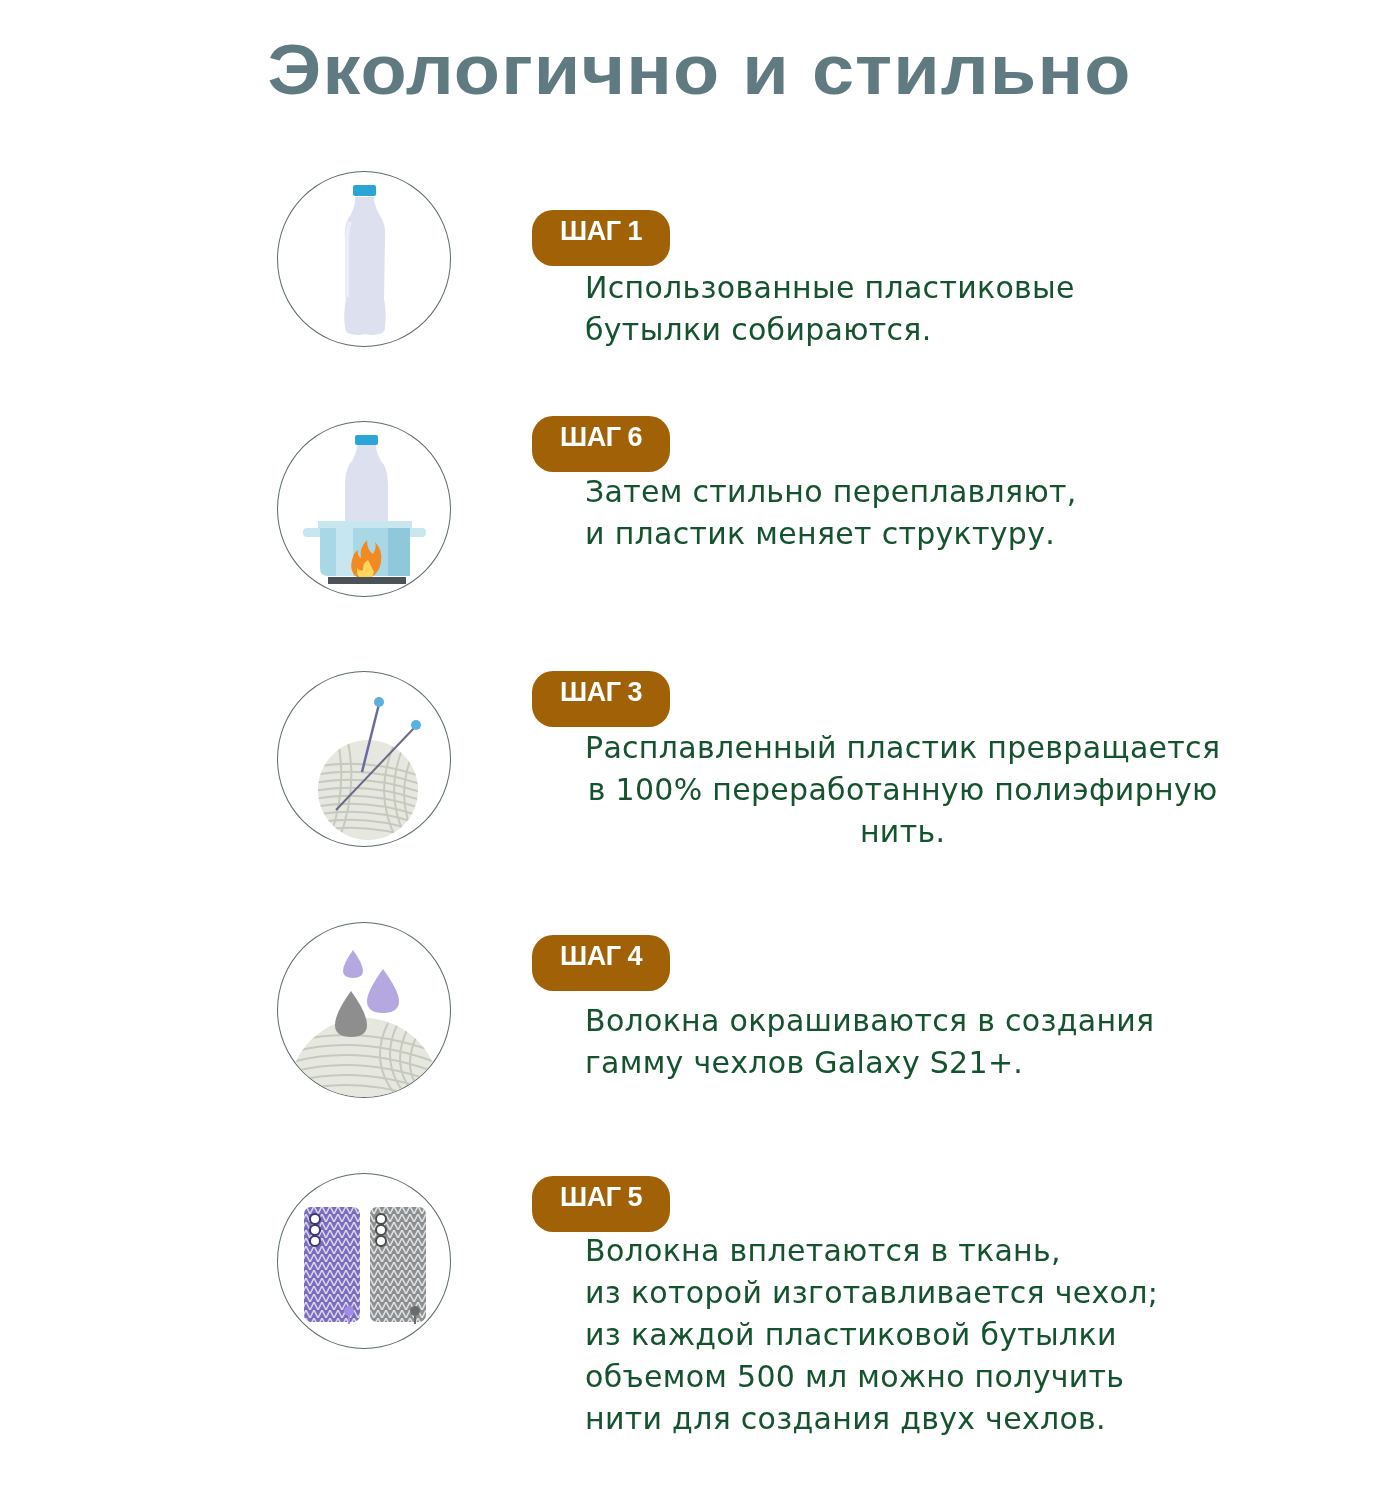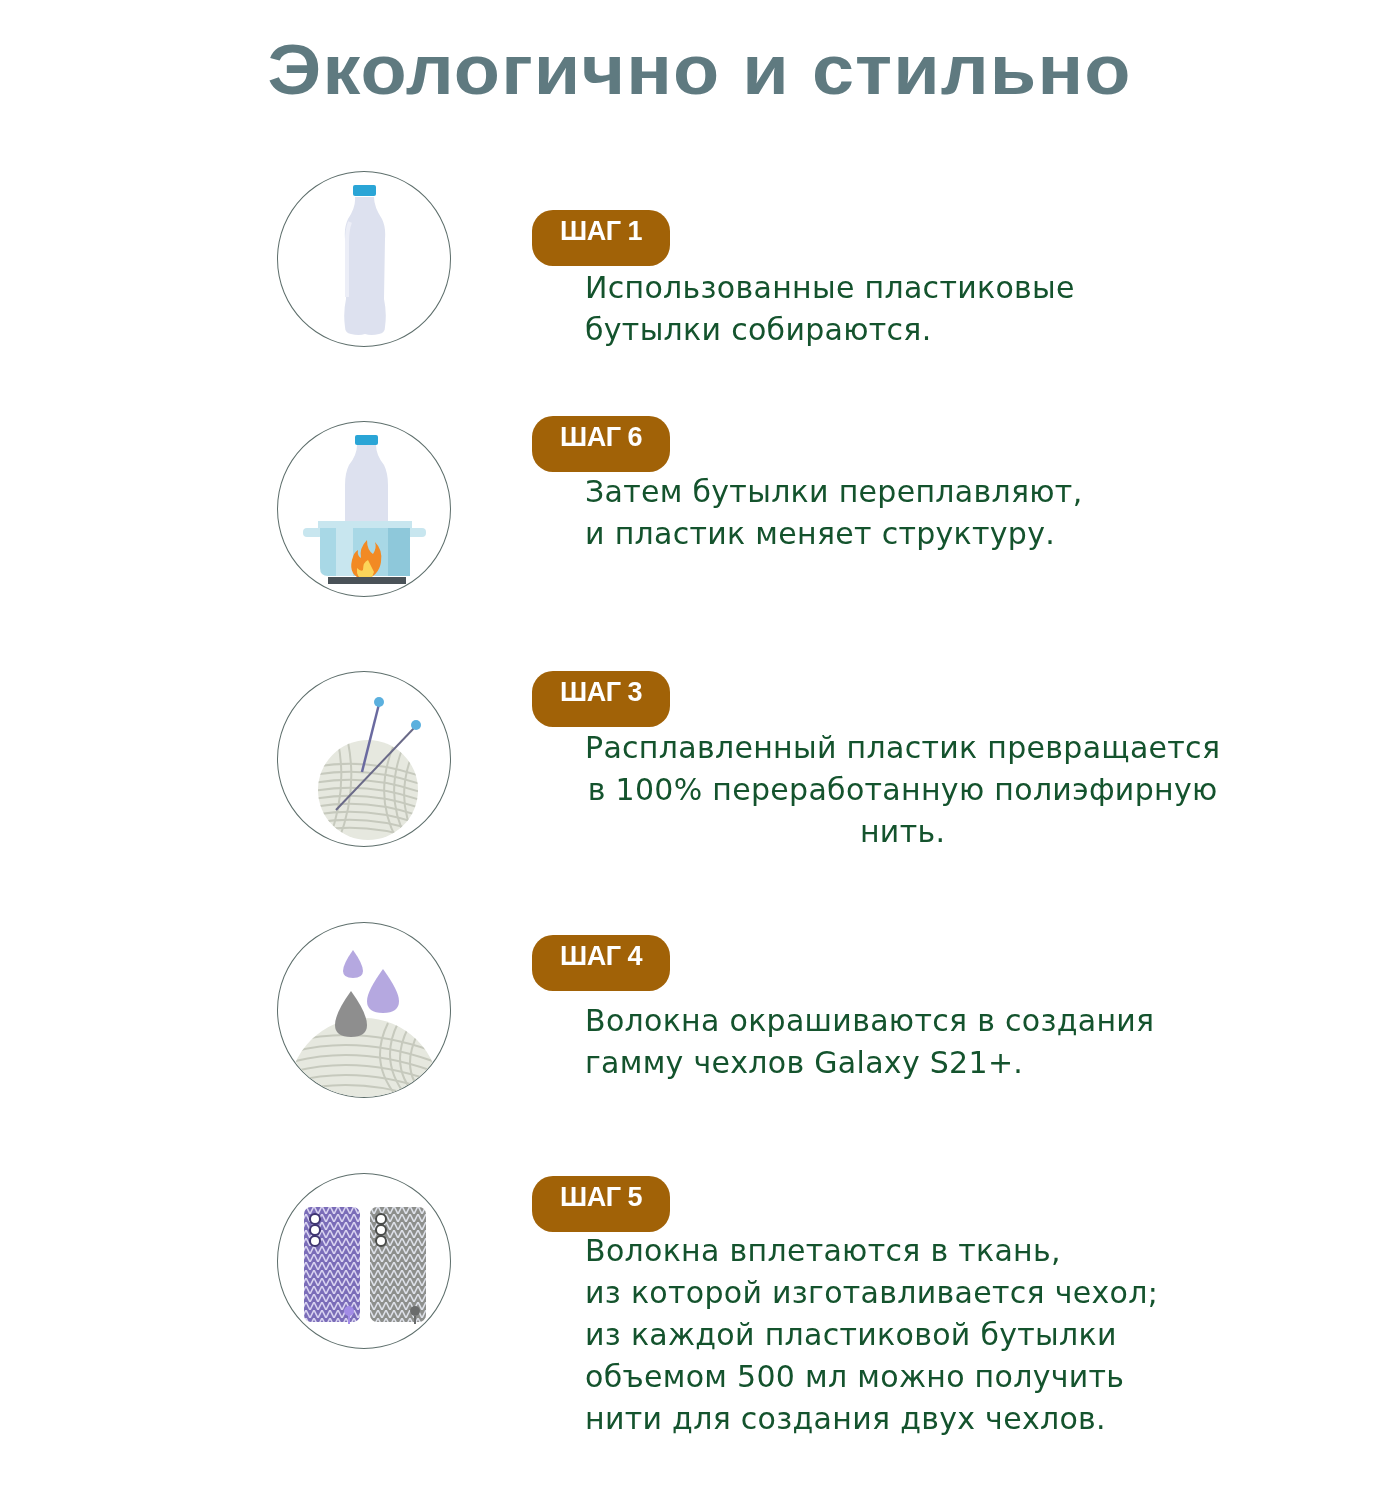--- a/index.html
+++ b/index.html
@@ -47,21 +47,21 @@
       <rect x="40" y="99" width="94" height="7" fill="#c8e6ef"></rect>
       <path d="M42 106 h90 v40 q0 8 -8 8 h-74 q-8 0 -8 -8z" fill="#a8d8e6"></path>
       <rect x="58" y="106" width="17" height="48" fill="#c8e6ef"></rect>
       <rect x="110" y="106" width="22" height="48" fill="#8ec8da"></rect>
       <path d="M86 158 q-16 -4 -12 -20 q2 -8 6 -10 q-1 6 3 8 q-2 -10 6 -18 q0 10 6 14 q4 -6 2 -12 q8 8 6 20 q-2 14 -17 18z" fill="#f28a24"></path>
       <path d="M86 158 q-8 -2 -7 -12 q4 4 6 2 q0 -8 5 -10 q4 8 6 12 q-2 8 -10 8z" fill="#fcd55a"></path>
       <rect x="50" y="155" width="78" height="7" fill="#4a5258"></rect>
     </svg>
   </div>
   <div class="badge" style="top:-5px;">ШАГ 6</div>
-  <div class="desc" style="top:50px;">Затем бутылки переплавляют,
+  <div class="desc" style="top:50px;">Затем стильно переплавляют,
 и пластик меняет структуру.</div>
 </div>
 
 <div class="step" style="top:671px;">
   <div class="circle">
     <svg viewBox="0 0 172 174">
       <defs>
         <clipPath id="ball3">
             <circle cx="90" cy="118" r="50"></circle>
           </clipPath>

